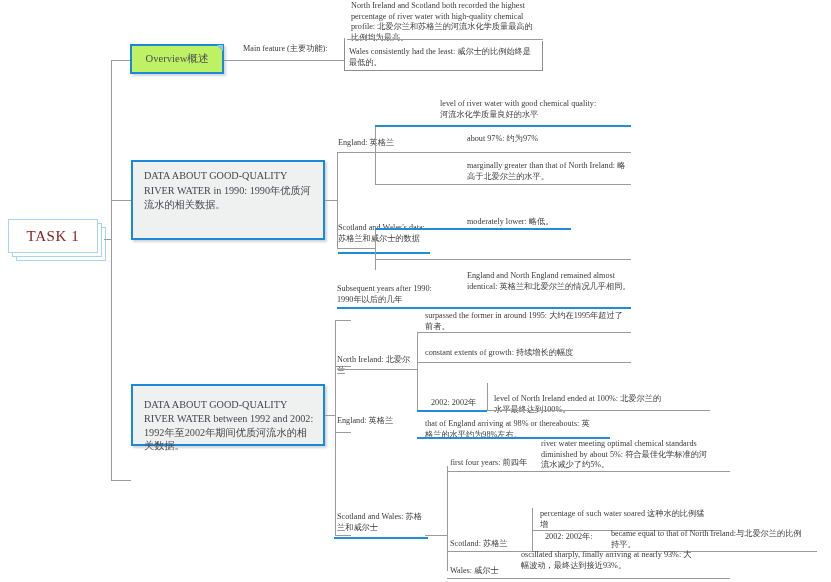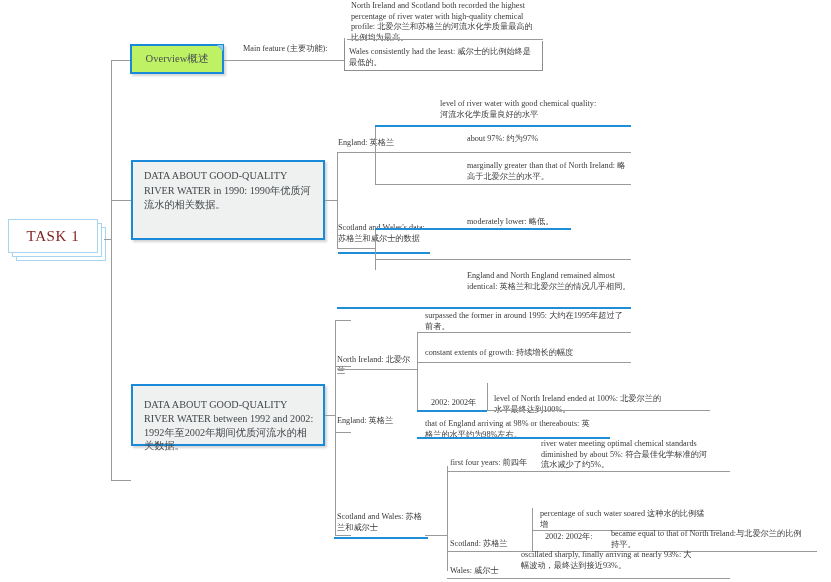--- a/index.html
+++ b/index.html
@@ -149,20 +149,21 @@
   <div class="lineH" style="left:375px;top:228px;width:196px;height:2.4px;background:#1f8ed6;"></div>
 
   <div class="lineH" style="left:375px;top:259px;width:256px;"></div>
 
   <div class="bignode" style="left:131px;top:384px;width:194px;height:62px;padding-top:12px;line-height:13.8px;">DATA ABOUT GOOD-QUALITY RIVER WATER between 1992 and 2002: 1992年至2002年期间优质河流水的相关数据。</div>
 
   <div class="lineH" style="left:325px;top:415px;width:10px;"></div>
   <div class="lineV" style="left:335px;top:320px;height:215px;"></div>
 
   <div class="lineH" style="left:335px;top:320px;width:16px;"></div>
+  <div class="lbl" style="left:337px;top:284px;width:110px;">Subsequent years after 1990: 1990年以后的几年</div>
   <div class="lineH" style="left:337px;top:307px;width:124px;height:2.4px;background:#1f8ed6;"></div>
 
   <div class="leaf" style="left:463px;top:270px;width:172px;">England and North England remained almost identical: 英格兰和北爱尔兰的情况几乎相同。</div>
   <div class="lineH" style="left:461px;top:307px;width:170px;height:2.4px;background:#1f8ed6;"></div>
 
   <div class="lineH" style="left:335px;top:366px;width:16px;"></div>
   <div class="lbl" style="left:337px;top:355px;width:80px;">North Ireland: 北爱尔兰</div>
   <div class="lineH" style="left:337px;top:369px;width:80px;"></div>
 
   <div class="lineV" style="left:417px;top:332px;height:78px;"></div>

